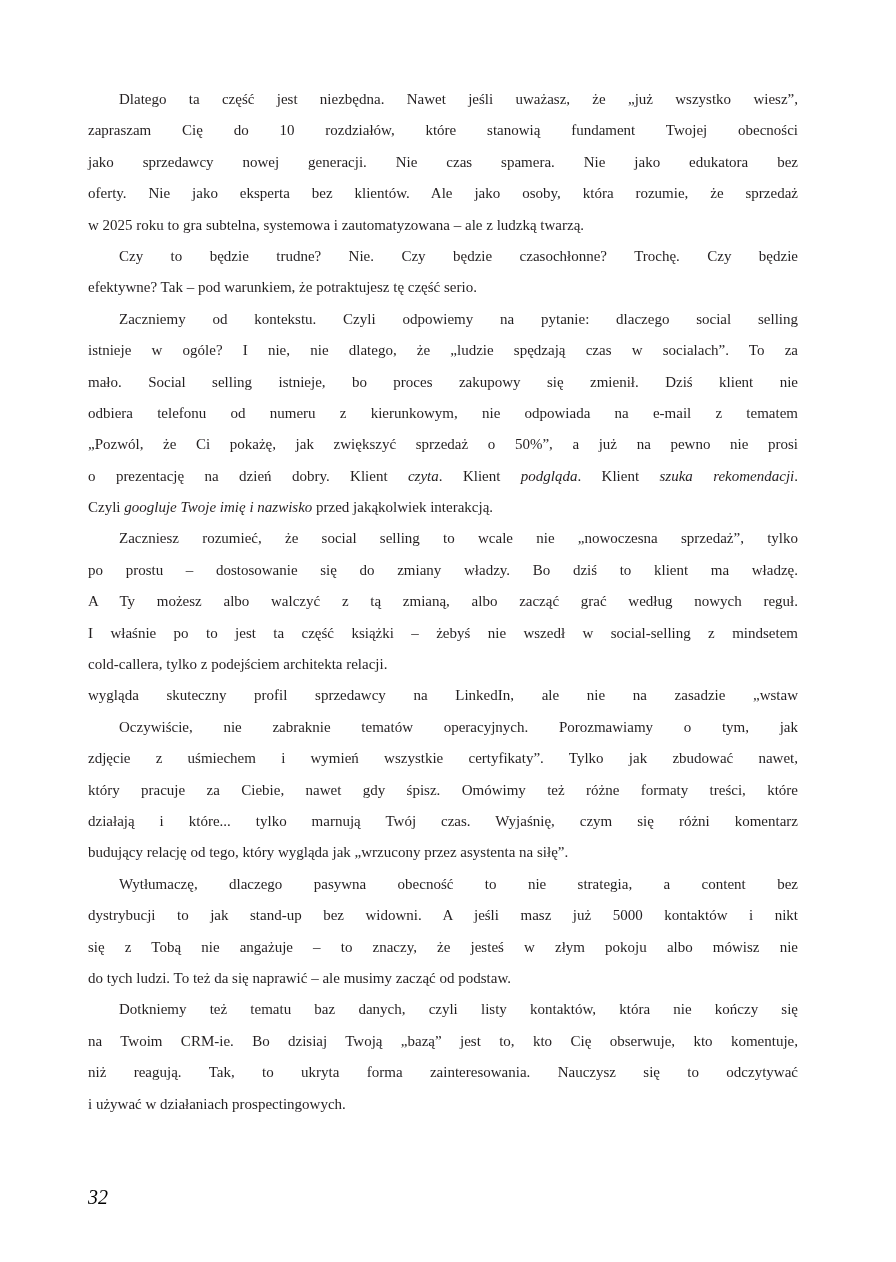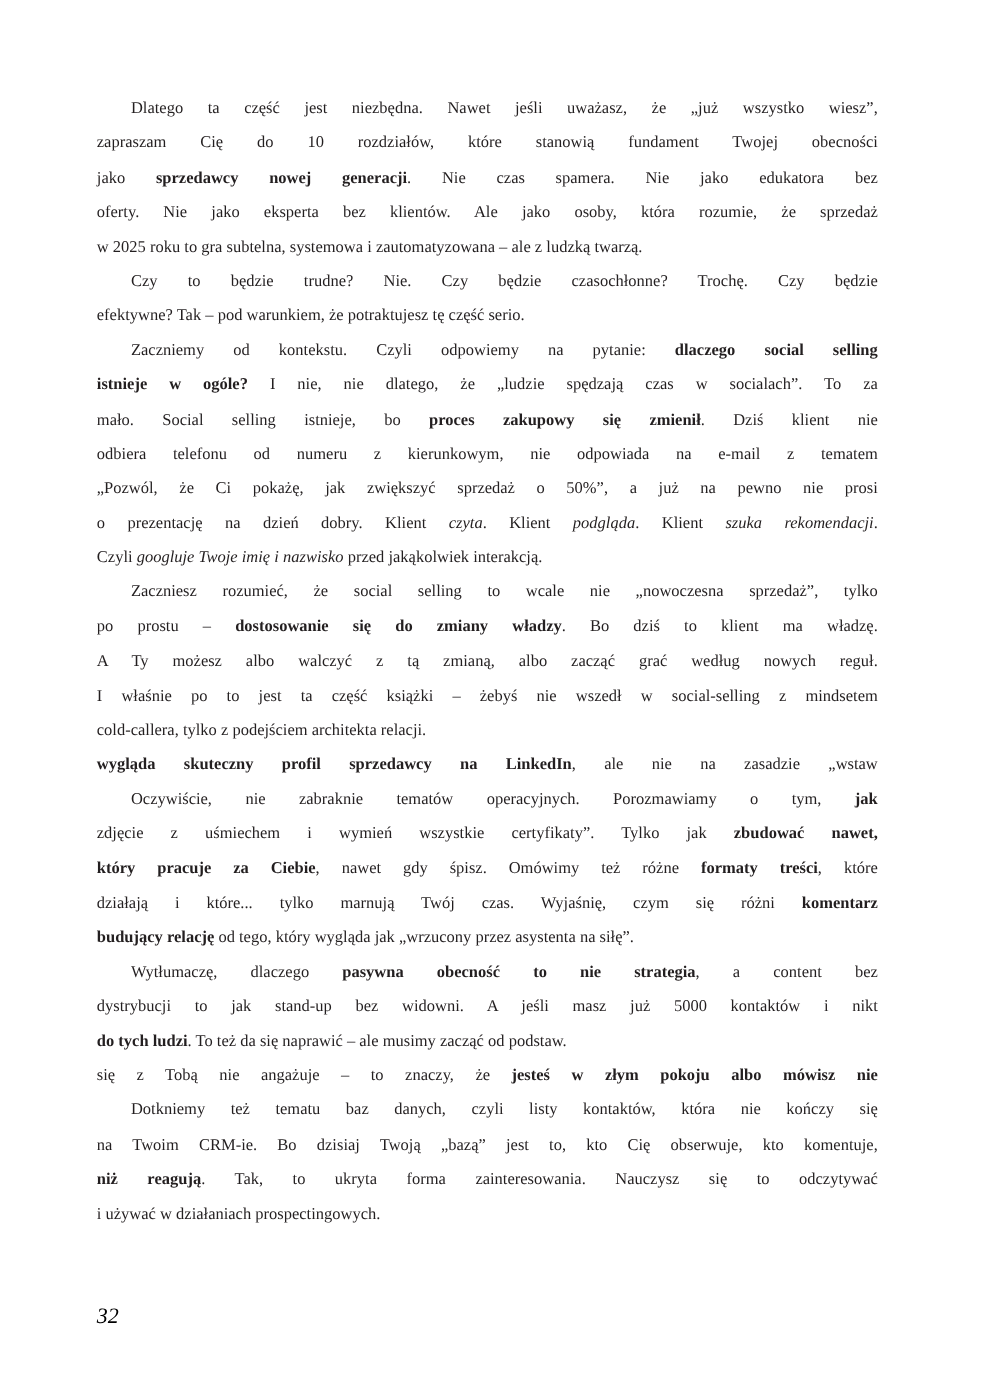--- a/index.html
+++ b/index.html
@@ -17,21 +17,21 @@
   .para { margin: 0; }
   .line {
     display: block;
     white-space: nowrap;
     text-align: justify;
     text-align-last: justify;
     height: 31.4px;
   }
   .line.last { text-align-last: left; }
   .line.indent { padding-left: 31px; }
-  b { font-weight: bold; }
+  b { font-weight: normal; }
   i { font-style: italic; }
   .page-number {
     position: absolute;
     left: 88px;
     top: 1186px;
     font-family: "Liberation Serif", "DejaVu Serif", serif;
     font-style: italic;
     font-size: 20px;
     color: #000000;
   }
@@ -71,22 +71,22 @@
       <span class="line"><b>wygląda skuteczny profil sprzedawcy na LinkedIn</b><span>, ale nie na zasadzie „wstaw</span></span>
       <span class="line indent"><span>Oczywiście, nie zabraknie tematów operacyjnych. Porozmawiamy o tym, </span><b>jak</b></span>
       <span class="line"><span>zdjęcie z uśmiechem i wymień wszystkie certyfikaty”. Tylko jak </span><b>zbudować nawet,</b></span>
       <span class="line"><b>który pracuje za Ciebie</b><span>, nawet gdy śpisz. Omówimy też różne </span><b>formaty treści</b><span>, które</span></span>
       <span class="line"><span>działają i które... tylko marnują Twój czas. Wyjaśnię, czym się różni </span><b>komentarz</b></span>
       <span class="line last"><b>budujący relację</b><span> od tego, który wygląda jak „wrzucony przez asystenta na siłę”.</span></span>
     </div>
     <div class="para">
       <span class="line indent"><span>Wytłumaczę, dlaczego </span><b>pasywna obecność to nie strategia</b><span>, a content bez</span></span>
       <span class="line"><span>dystrybucji to jak stand-up bez widowni. A jeśli masz już 5000 kontaktów i nikt</span></span>
+      <span class="line"><span>się z Tobą nie angażuje – to znaczy, że </span><b>jesteś w złym pokoju albo mówisz nie</b></span>
       <span class="line last"><b>do tych ludzi</b><span>. To też da się naprawić – ale musimy zacząć od podstaw.</span></span>
-      <span class="line"><span>się z Tobą nie angażuje – to znaczy, że </span><b>jesteś w złym pokoju albo mówisz nie</b></span>
     </div>
     <div class="para">
       <span class="line indent"><span>Dotkniemy też tematu baz danych, czyli listy kontaktów, która nie kończy się</span></span>
       <span class="line"><span>na Twoim CRM-ie. Bo dzisiaj Twoją „bazą” jest to, kto Cię obserwuje, kto komentuje,</span></span>
       <span class="line"><b>niż reagują</b><span>. Tak, to ukryta forma zainteresowania. Nauczysz się to odczytywać</span></span>
       <span class="line last"><span>i używać w działaniach prospectingowych.</span></span>
     </div>
   </div>
 <div class="page-number">32</div>
 

